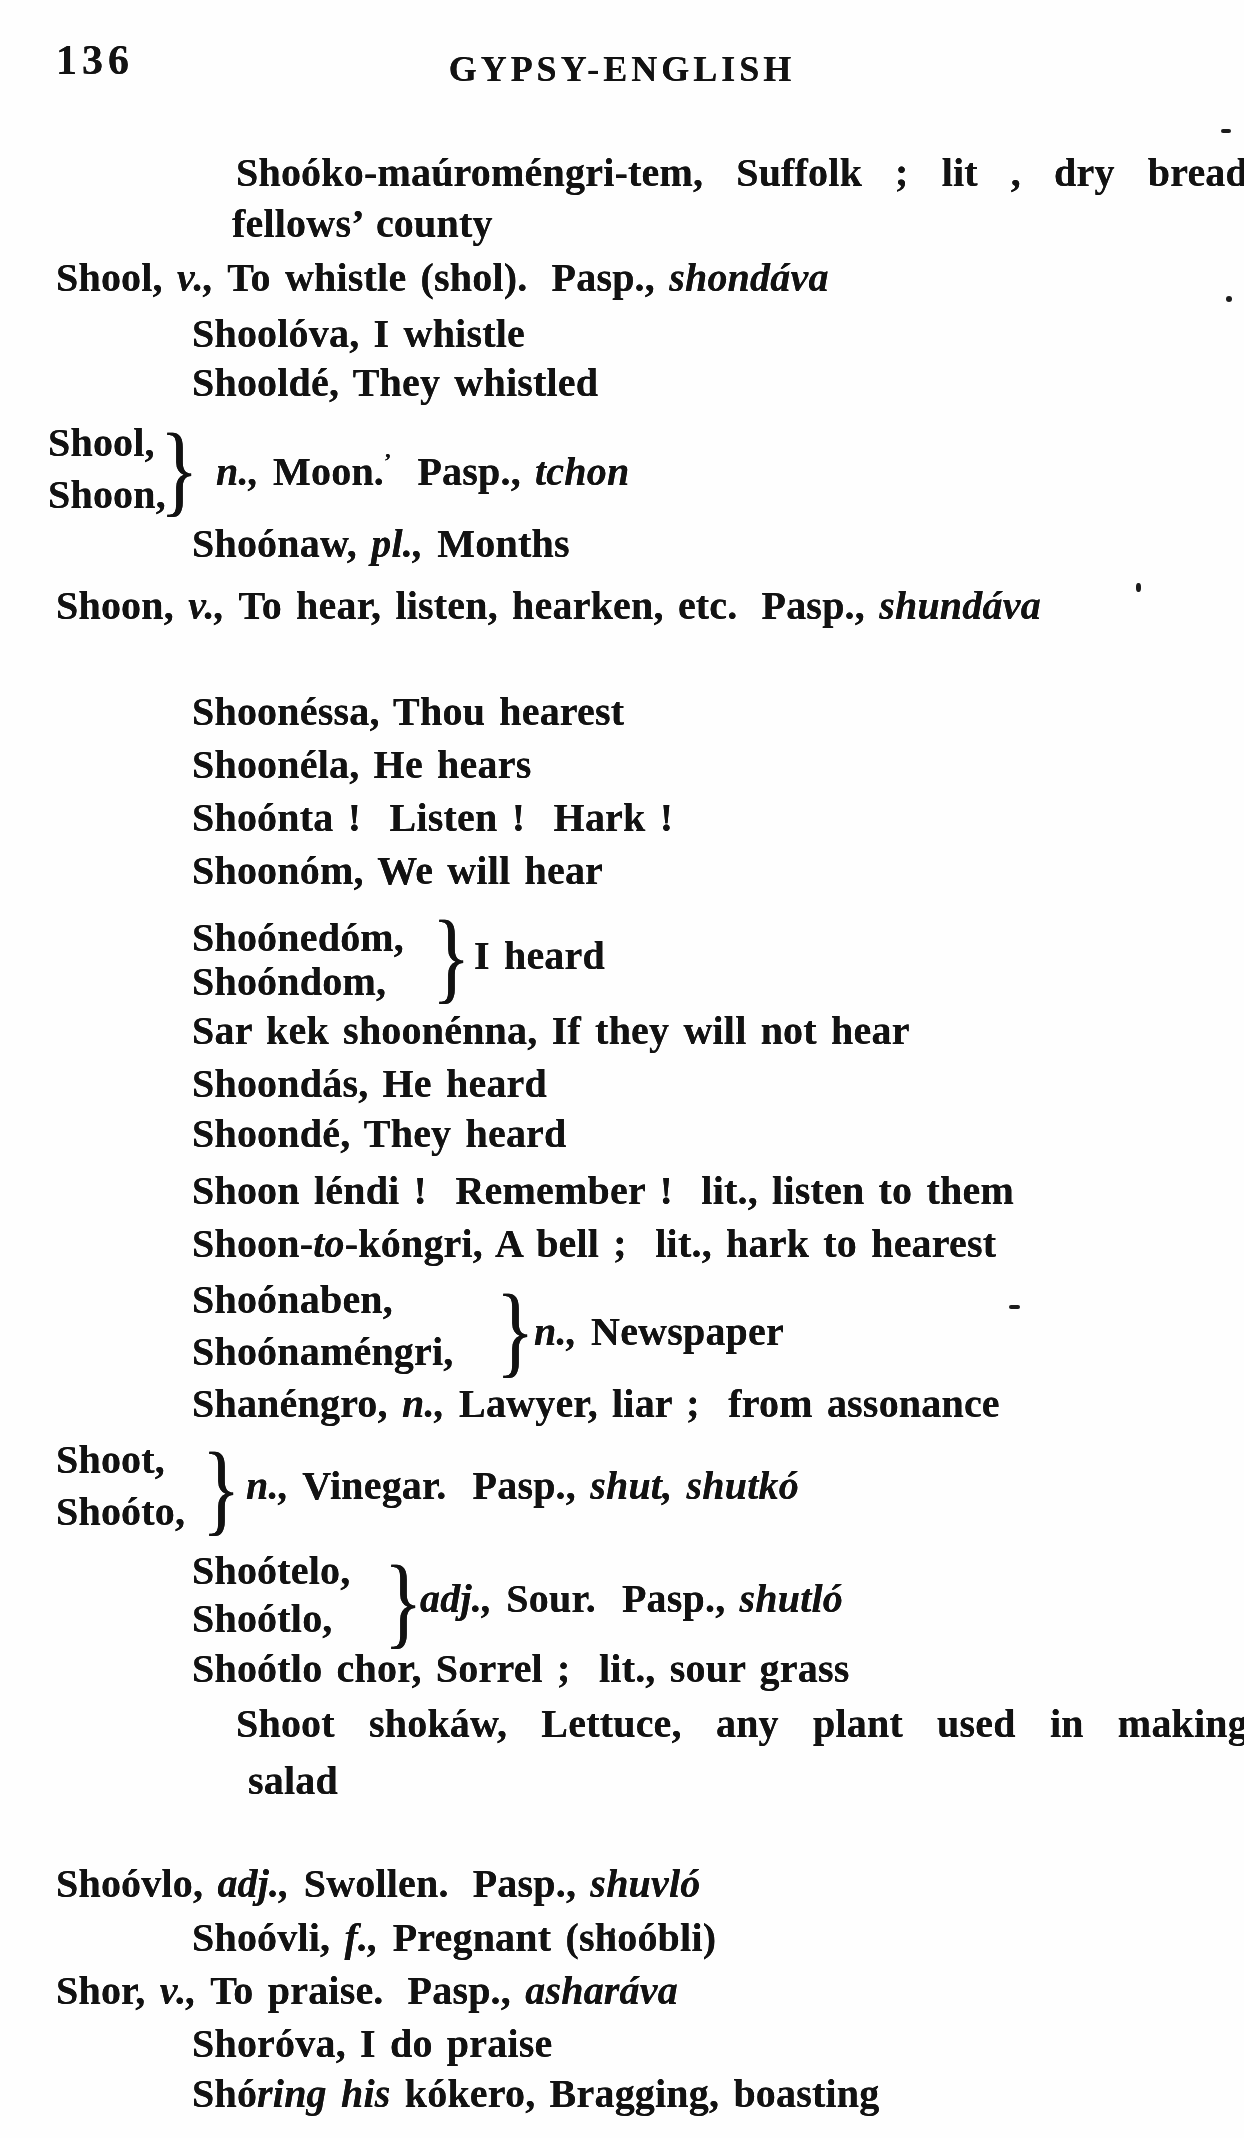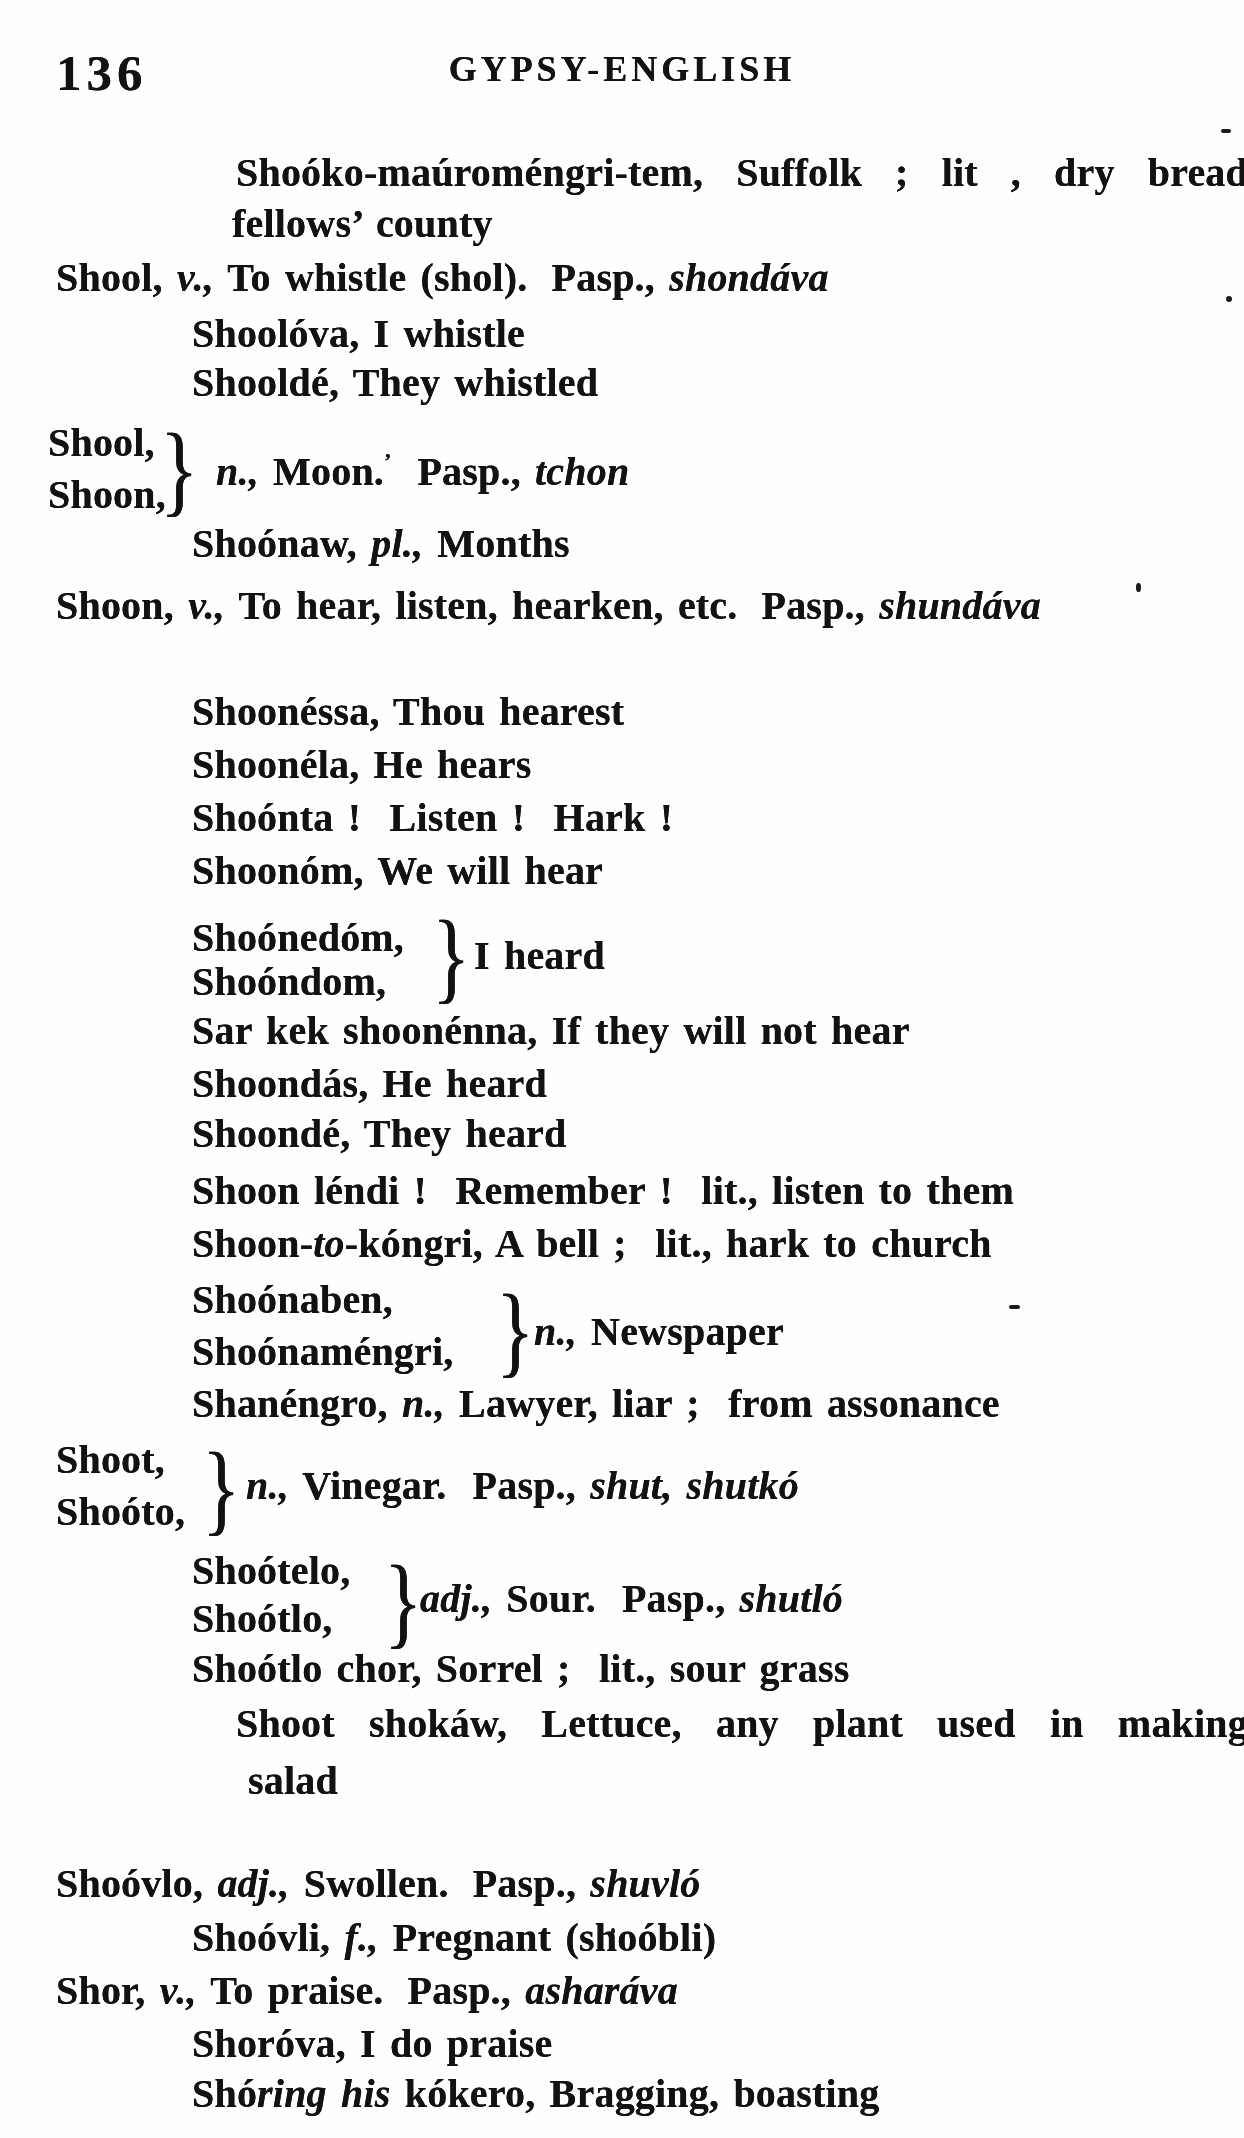--- a/index.html
+++ b/index.html
@@ -2,21 +2,21 @@
 <html><head>
 <meta charset="utf-8">
 <style>
   html,body{margin:0;padding:0;background:#ffffff;}
   .page{
     position:relative;width:1244px;height:2138px;background:#fefefe;
     color:#121212;font-family:"Liberation Serif","DejaVu Serif",serif;
     font-weight:700;overflow:hidden;
     text-shadow:0 0 .6px currentColor;
   }
-  .pageno{position:absolute;left:56px;top:44px;font-size:51px;letter-spacing:5px;}
+  .pageno{position:absolute;left:56px;top:36px;font-size:42px;letter-spacing:5px;}
   .header{position:absolute;left:0;right:0;top:48px;text-align:center;font-size:36px;letter-spacing:4px;}
   .ln{position:absolute;font-size:40px;line-height:1.15;white-space:pre;word-spacing:4px;letter-spacing:.2px;}
   .main{left:56px;}
   .sub{left:192px;}
   .cont{left:232px;}
   .cont2{left:248px;}
   .just{white-space:normal;width:1012px;text-align:justify;text-align-last:justify;margin-left:44px;}
   .seg-i{font-style:italic;}
   .seg-hi{font-size:22px;vertical-align:17px;letter-spacing:0;}
   .bgrp{position:absolute;}
@@ -57,21 +57,21 @@
     <div class="bword" style="top:12px">Shoónedóm,</div>
     <div class="bword" style="top:56px">Shoóndom,</div>
     <span class="brace" style="left:240px;top:2px">}</span>
     <div class="btext" style="left:282px;top:30px"><span>I heard</span></div>
   </div>
 
   <div class="ln sub" style="top:1008px"><span>Sar kek shoonénna, If they will not hear</span></div>
   <div class="ln sub" style="top:1061px"><span>Shoondás, He heard</span></div>
   <div class="ln sub" style="top:1111px"><span>Shoondé, They heard</span></div>
   <div class="ln sub" style="top:1168px"><span>Shoon léndi !  Remember !  lit., listen to them</span></div>
-  <div class="ln sub" style="top:1221px"><span>Shoon-</span><span class="seg-i">to</span><span>-kóngri, A bell ;  lit., hark to church</span></div>
+  <div class="ln sub" style="top:1221px"><span>Shoon-</span><span class="seg-i">to</span><span>-kóngri, A bell ;  lit., hark to hearest</span></div>
 
   <div class="bgrp" style="top:1275px;left:192px;width:760px;height:116px">
     <div class="bword" style="top:2px">Shoónaben,</div>
     <div class="bword" style="top:54px">Shoónaméngri,</div>
     <span class="brace" style="left:304px;top:4px">}</span>
     <div class="btext" style="left:342px;top:34px"><span class="seg-i">n.,</span><span> Newspaper</span></div>
   </div>
 
   <div class="ln sub" style="top:1381px"><span>Shanéngro, </span><span class="seg-i">n.,</span><span> Lawyer, liar ;  from assonance</span></div>
 

